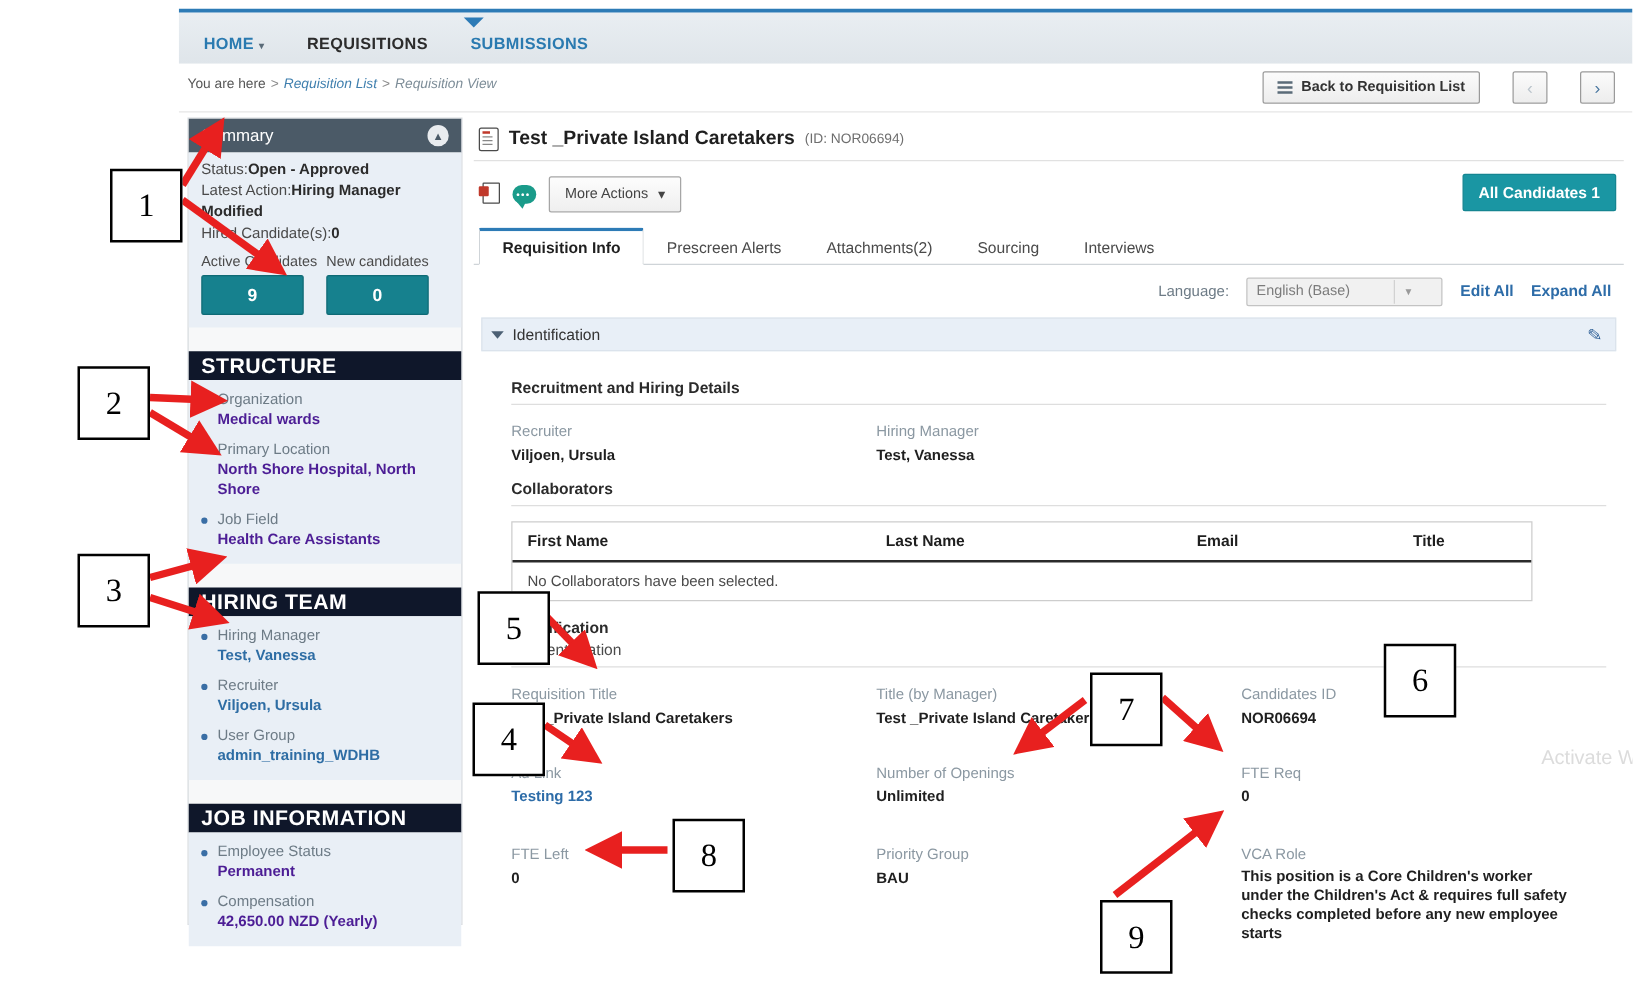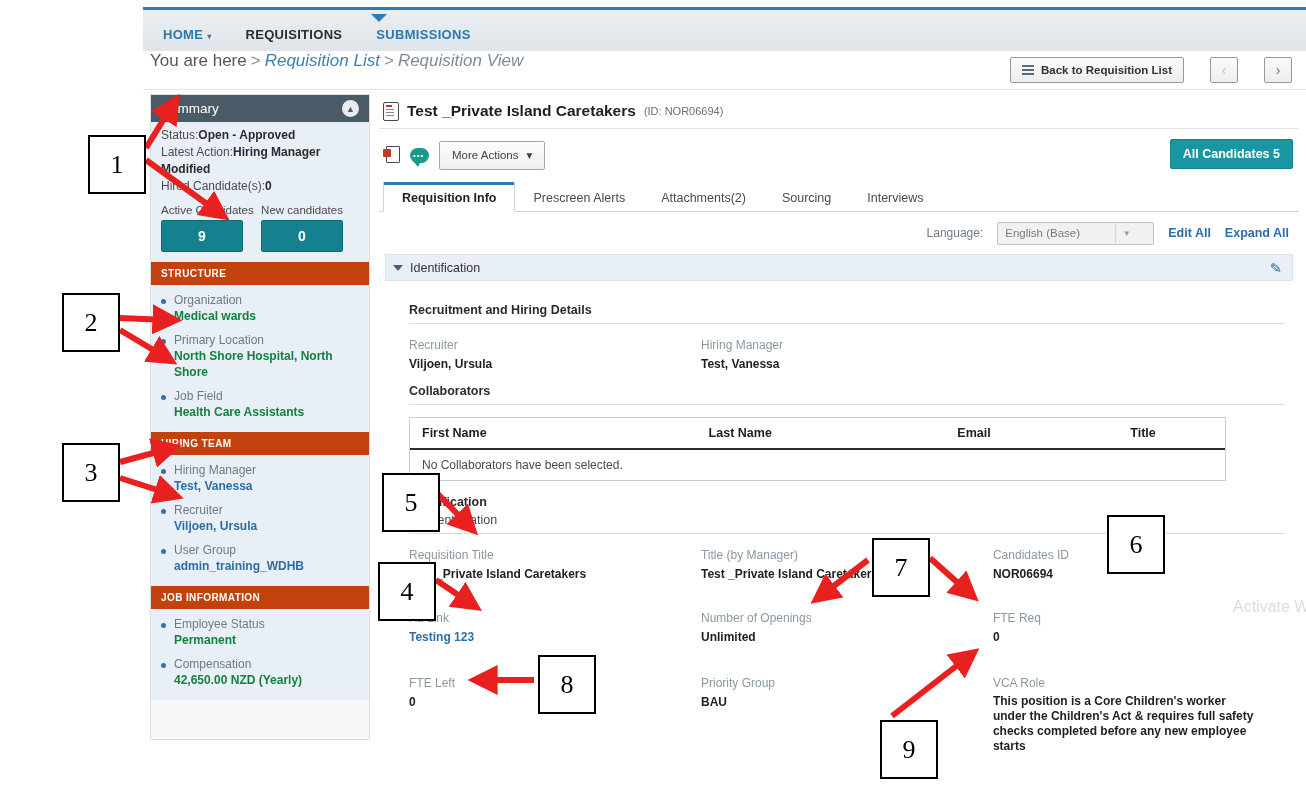--- a/index.html
+++ b/index.html
@@ -33,21 +33,21 @@
     position:absolute;left:228px;top:4px;width:0;height:0;
     border-left:8px solid transparent;border-right:8px solid transparent;
     border-top:8px solid #2d7bb6;
   }
   
   #breadcrumbbar{
     position:absolute;left:0;top:51px;width:1163px;height:38px;
     background:#ffffff;border-bottom:1px solid #e6e6e6;
   }
   #breadcrumb{
-    position:absolute;left:7px;top:0;font-size:17px;color:#575757;text-align:center;
+    position:absolute;left:7px;top:10px;font-size:11px;color:#575757;text-align:center;
   }
   #breadcrumb .crumb-link{color:#3f7fae;font-style:italic;}
   #breadcrumb .crumb-cur{color:#7d8d98;font-style:italic;}
   #breadcrumb .sep{color:#8b8b8b;padding:0 4px;}
   
   #topright{position:absolute;right:14px;top:57px;display:flex;align-items:center;gap:26px;}
   .btn-grey{
     display:flex;align-items:center;gap:7px;
     height:24px;padding:0 11px;
     background:linear-gradient(to bottom,#fbfbfb,#ededed);
@@ -86,33 +86,33 @@
   .sum-line b{color:#2b2b2b;}
   .cand-row{display:flex;gap:18px;margin-top:9px;}
   .cand-col{text-align:center;width:82px;}
   .cand-label{font-size:11.5px;color:#4a4a4a;white-space:nowrap;}
   .cand-chip{
     margin-top:4px;height:30px;line-height:30px;
     background:#16818e;color:#fff;font-size:14px;font-weight:bold;
     border:1px solid #0e6a75;border-radius:2px;
   }
   .side-hdr-blue{
-    height:23px;background:#c2410c;color:#fff;
+    height:23px;background:#0f172a;color:#fff;
     display:flex;align-items:center;padding:0 10px;
-    font-size:10px;font-weight:bold;letter-spacing:.4px;
+    font-size:17px;font-weight:bold;letter-spacing:.4px;margin-top:19px;
   }
   .side-sect{background:#e9eff6;padding:8px 10px 10px 10px;}
   .sf{margin-bottom:9px;position:relative;padding-left:13px;}
   .sf:last-child{margin-bottom:2px;}
   .sf:before{
     content:"";position:absolute;left:0;top:6px;
     width:5px;height:5px;border-radius:50%;background:#3a6ea5;
   }
   .sf-label{font-size:12px;color:#6d7b86;line-height:15px;}
-  .sf-value{font-size:12px;color:#15803d;font-weight:bold;line-height:16px;}
+  .sf-value{font-size:12px;color:#4c1d95;font-weight:bold;line-height:16px;}
   .sf-value.link{color:#2e6da4;}
 
   
   #main{position:absolute;left:236px;top:94px;width:920px;height:660px;background:#fff;}
   #reqtitle{
     height:34px;border-bottom:1px solid #e1e1e1;
     display:flex;align-items:center;gap:8px;padding-left:4px;
   }
   .doc-icon{
     width:14px;height:17px;border:1.4px solid #4a4a4a;border-radius:2px;
@@ -335,21 +335,21 @@
           <span class="pg"></span>
           <span class="red"></span>
         </span>
       <span class="ic-chat">
           <span class="dots">•••</span>
         </span>
       <div class="btn-more">
         <span>More Actions</span>
         <span>▾</span>
       </div>
-      <div id="allcand">All Candidates 5</div>
+      <div id="allcand">All Candidates 1</div>
     </div>
 
     <div id="tabs">
       <div class="tab active">Requisition Info</div>
       <div class="tab">Prescreen Alerts</div>
       <div class="tab">Attachments(2)</div>
       <div class="tab">Sourcing</div>
       <div class="tab">Interviews</div>
     </div>
 

